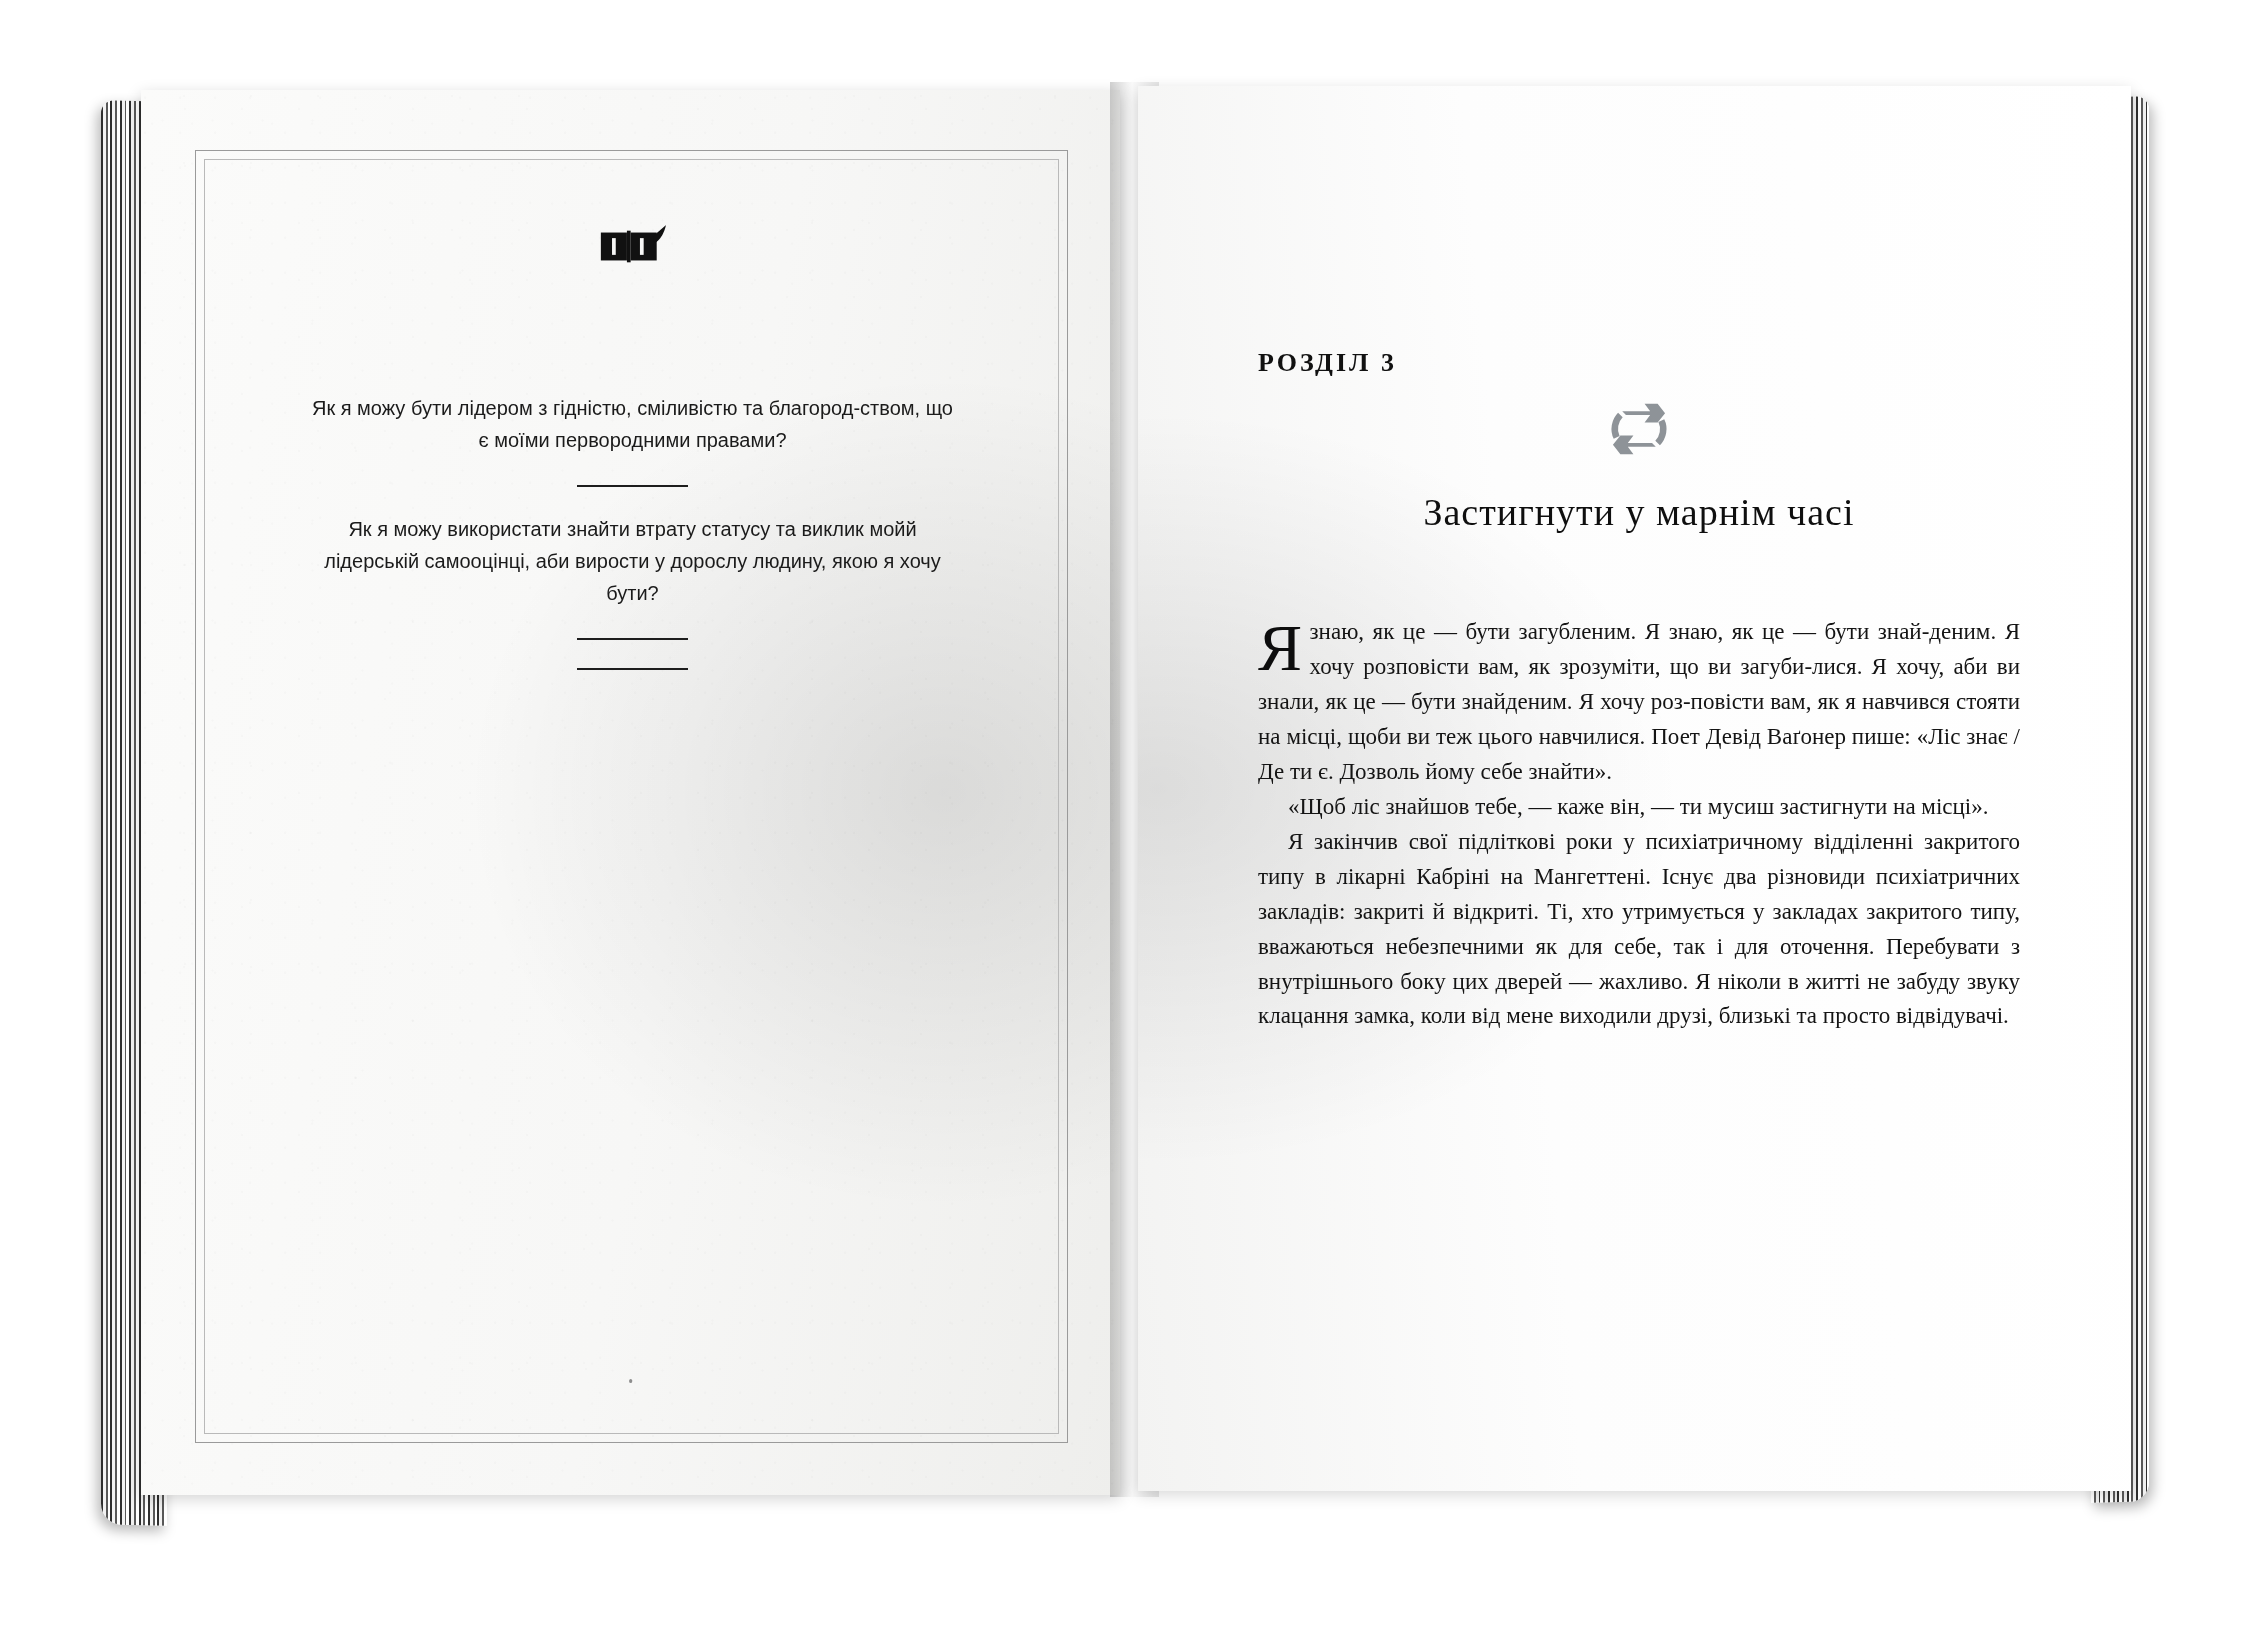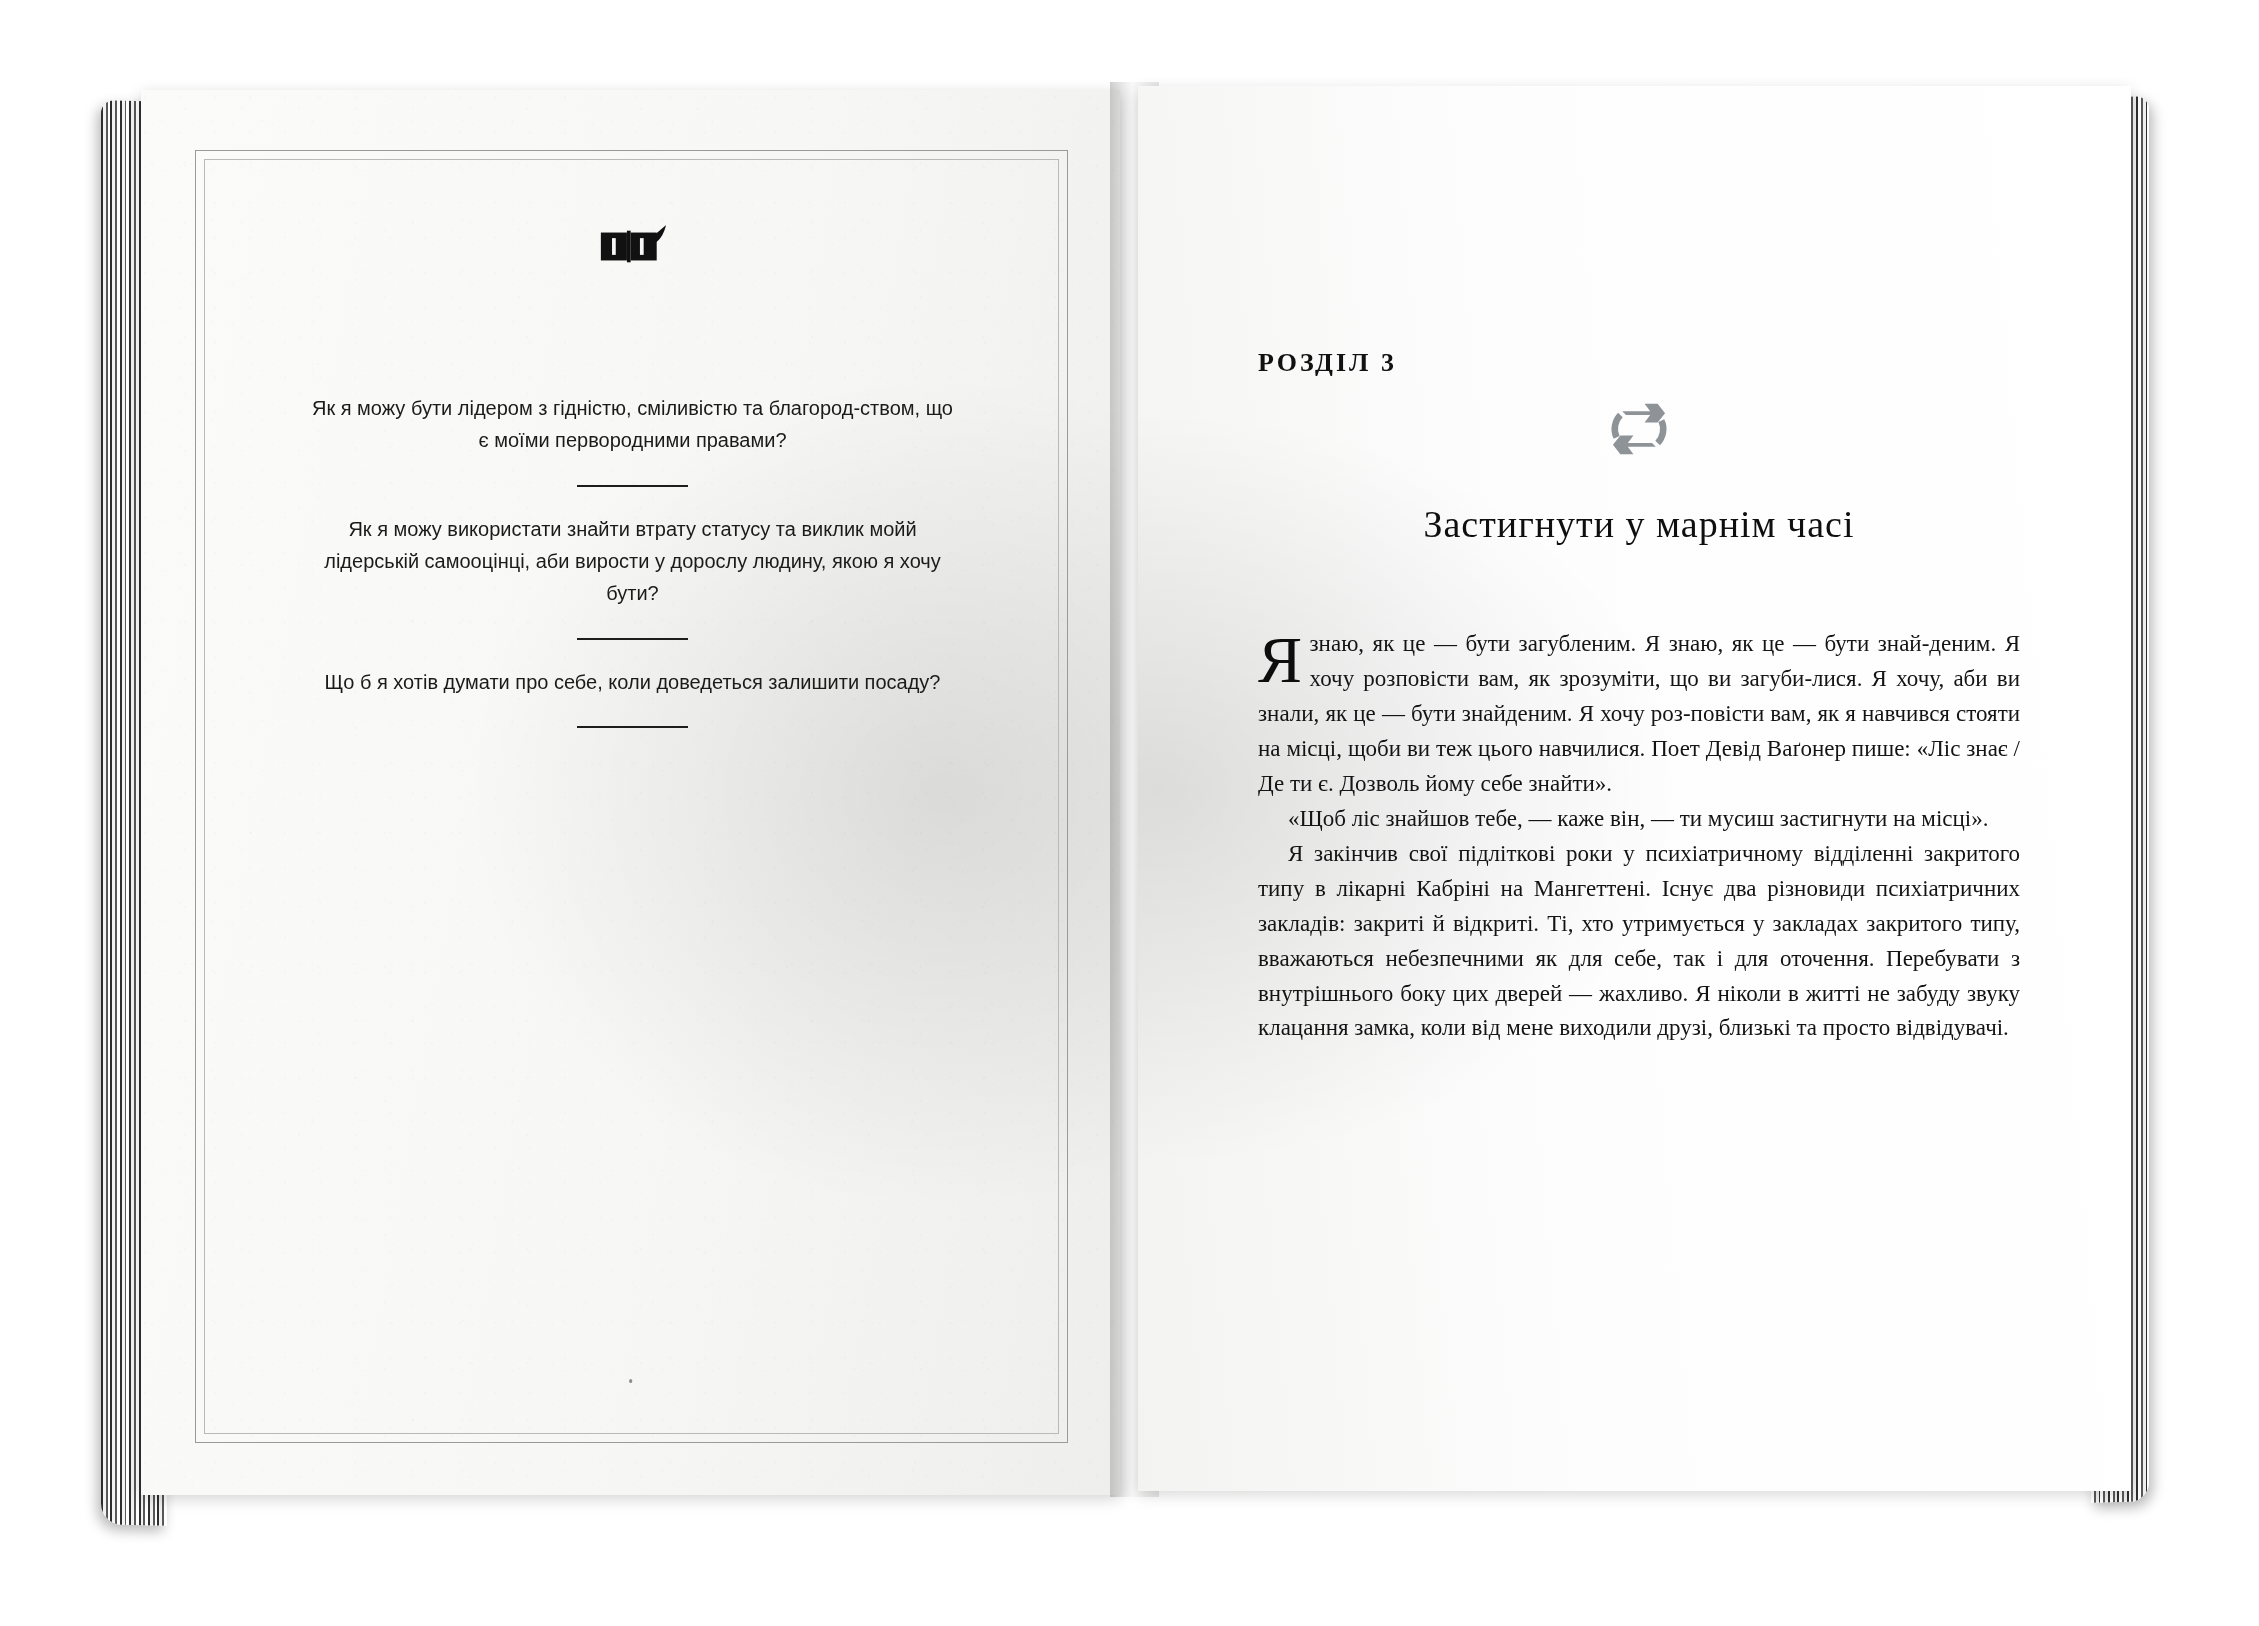--- a/index.html
+++ b/index.html
@@ -172,21 +172,21 @@
     font-size: 26px;
     letter-spacing: 3px;
     color: #111;
   }
   .chapter-glyph {
     margin-top: 24px;
     display: flex;
     justify-content: center;
   }
   .chapter-title {
-    margin-top: 46px;
+    margin-top: 34px;
     text-align: center;
     font-family: "Liberation Serif", serif;
     font-size: 38px;
     letter-spacing: 1px;
     color: #0f0f0f;
   }
 
   .body-text {
     margin-top: 81px;
     font-family: "Liberation Serif", serif;
@@ -249,21 +249,20 @@
           <rect x="30" y="8" width="4" height="34" fill="#111"></rect>
           <path d="M58 14 C68 6, 72 2, 72 2 C72 2, 70 14, 62 20 C60 22, 58 20, 58 14 Z" fill="#111"></path>
         </svg>
       </div>
 
       <div class="questions">
         <p class="q">Як я можу бути лідером з гідністю, сміливістю та благород-ством, що є моїми первородними правами?</p>
         <div class="divider"></div>
         <p class="q">Як я можу використати знайти втрату статусу та виклик мойй лідерській самооцінці, аби вирости у дорослу людину, якою я хочу бути?</p>
         <div class="divider"></div>
-        <p class="q">Що б я хотів думати про себе, коли доведеться залишити посаду?</p>
         <div class="divider"></div>
       </div>
     </div>
 
     <div class="tiny-dot"></div>
   </div>
 
   <div class="spine"></div>
 
   <div class="page-right">

